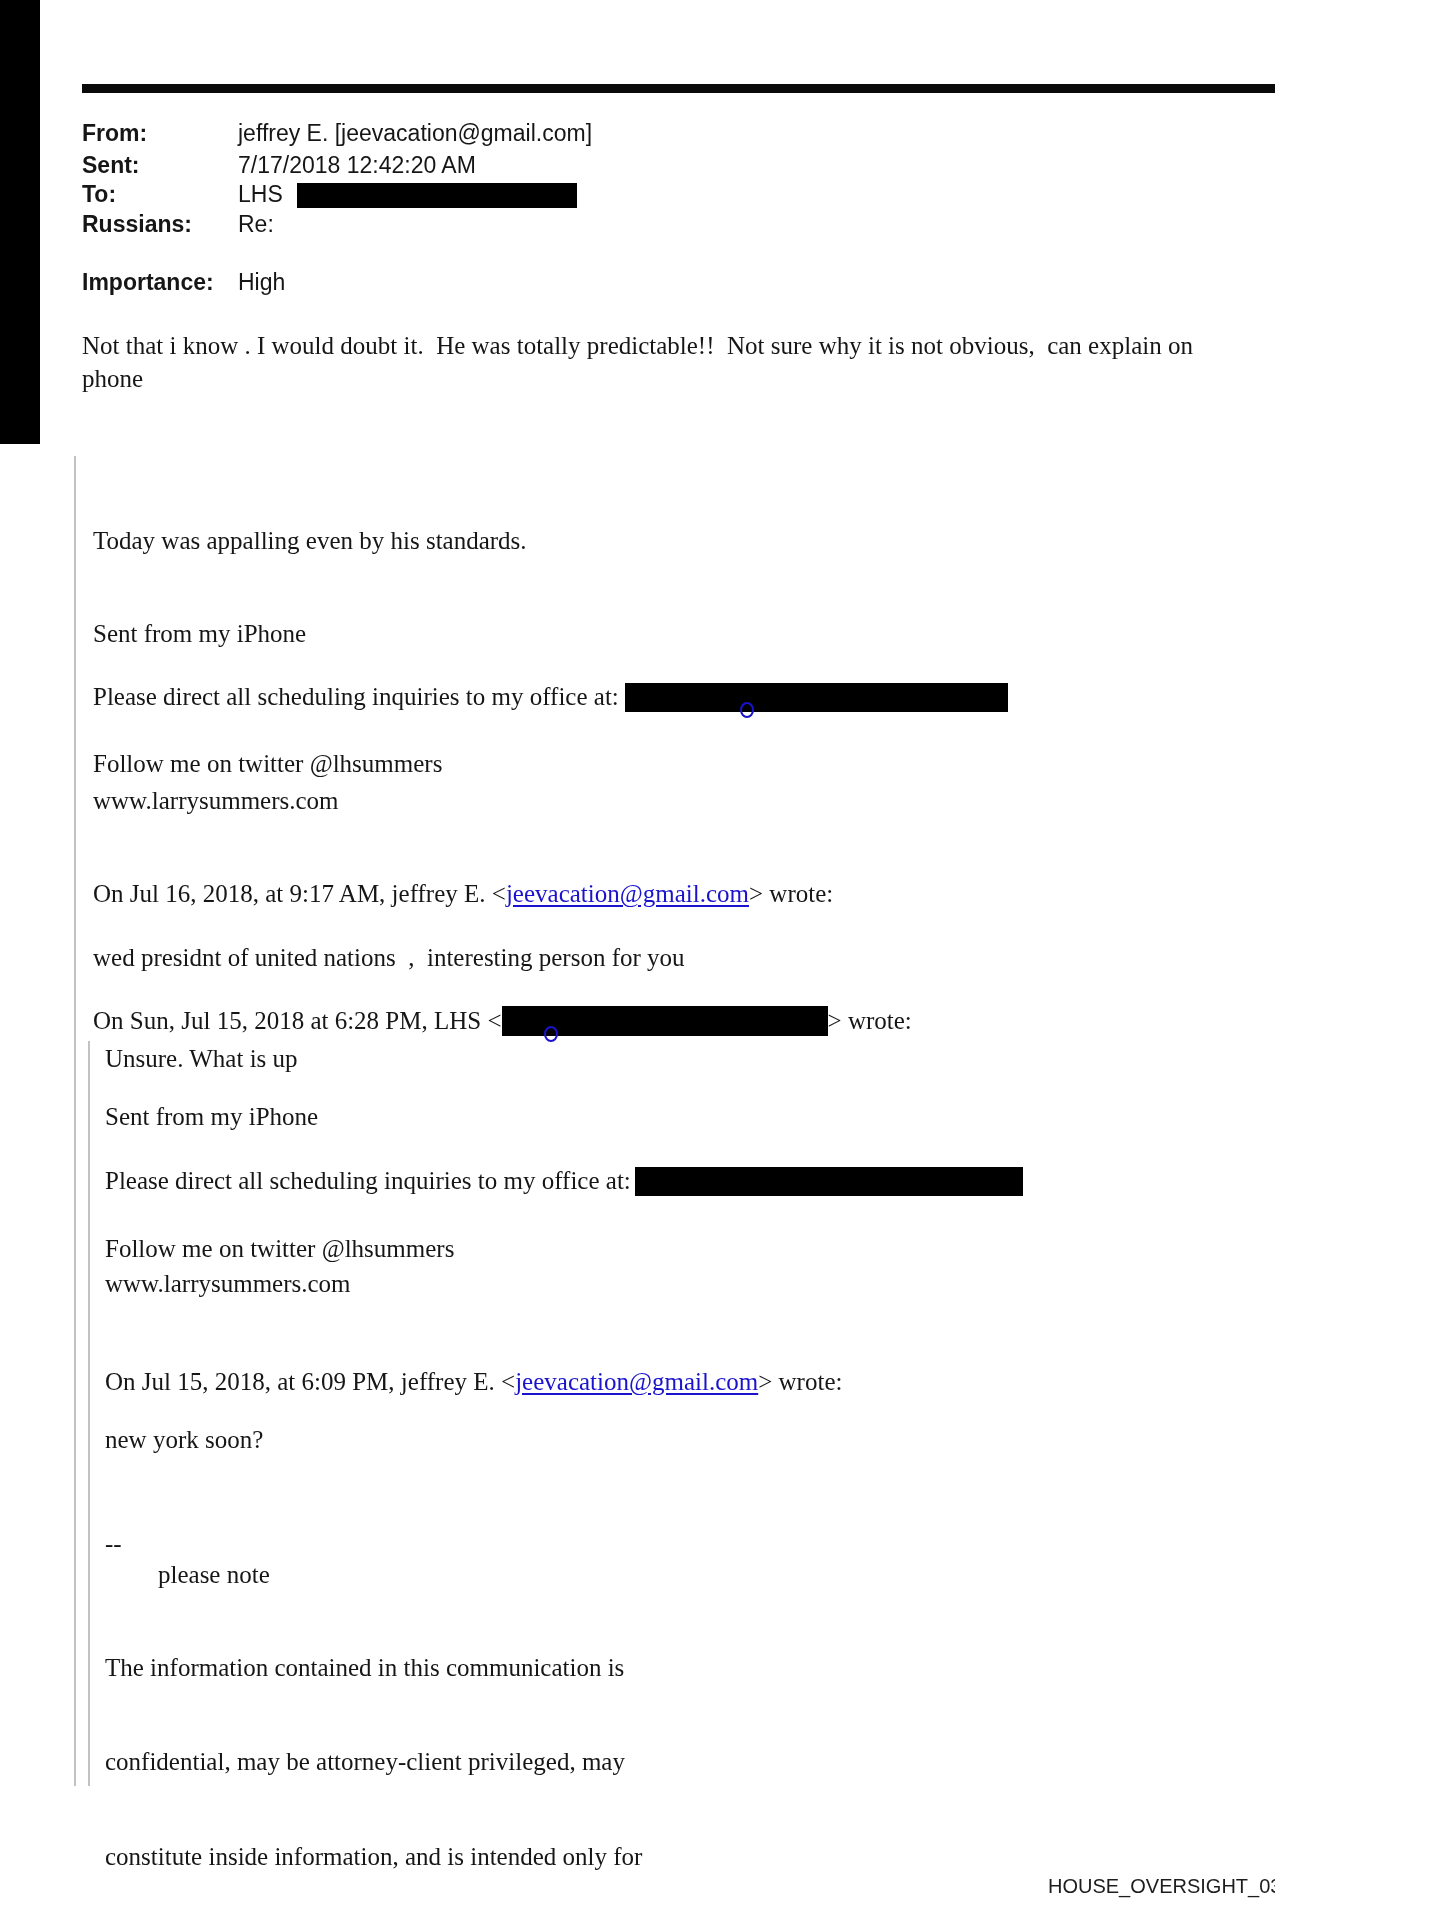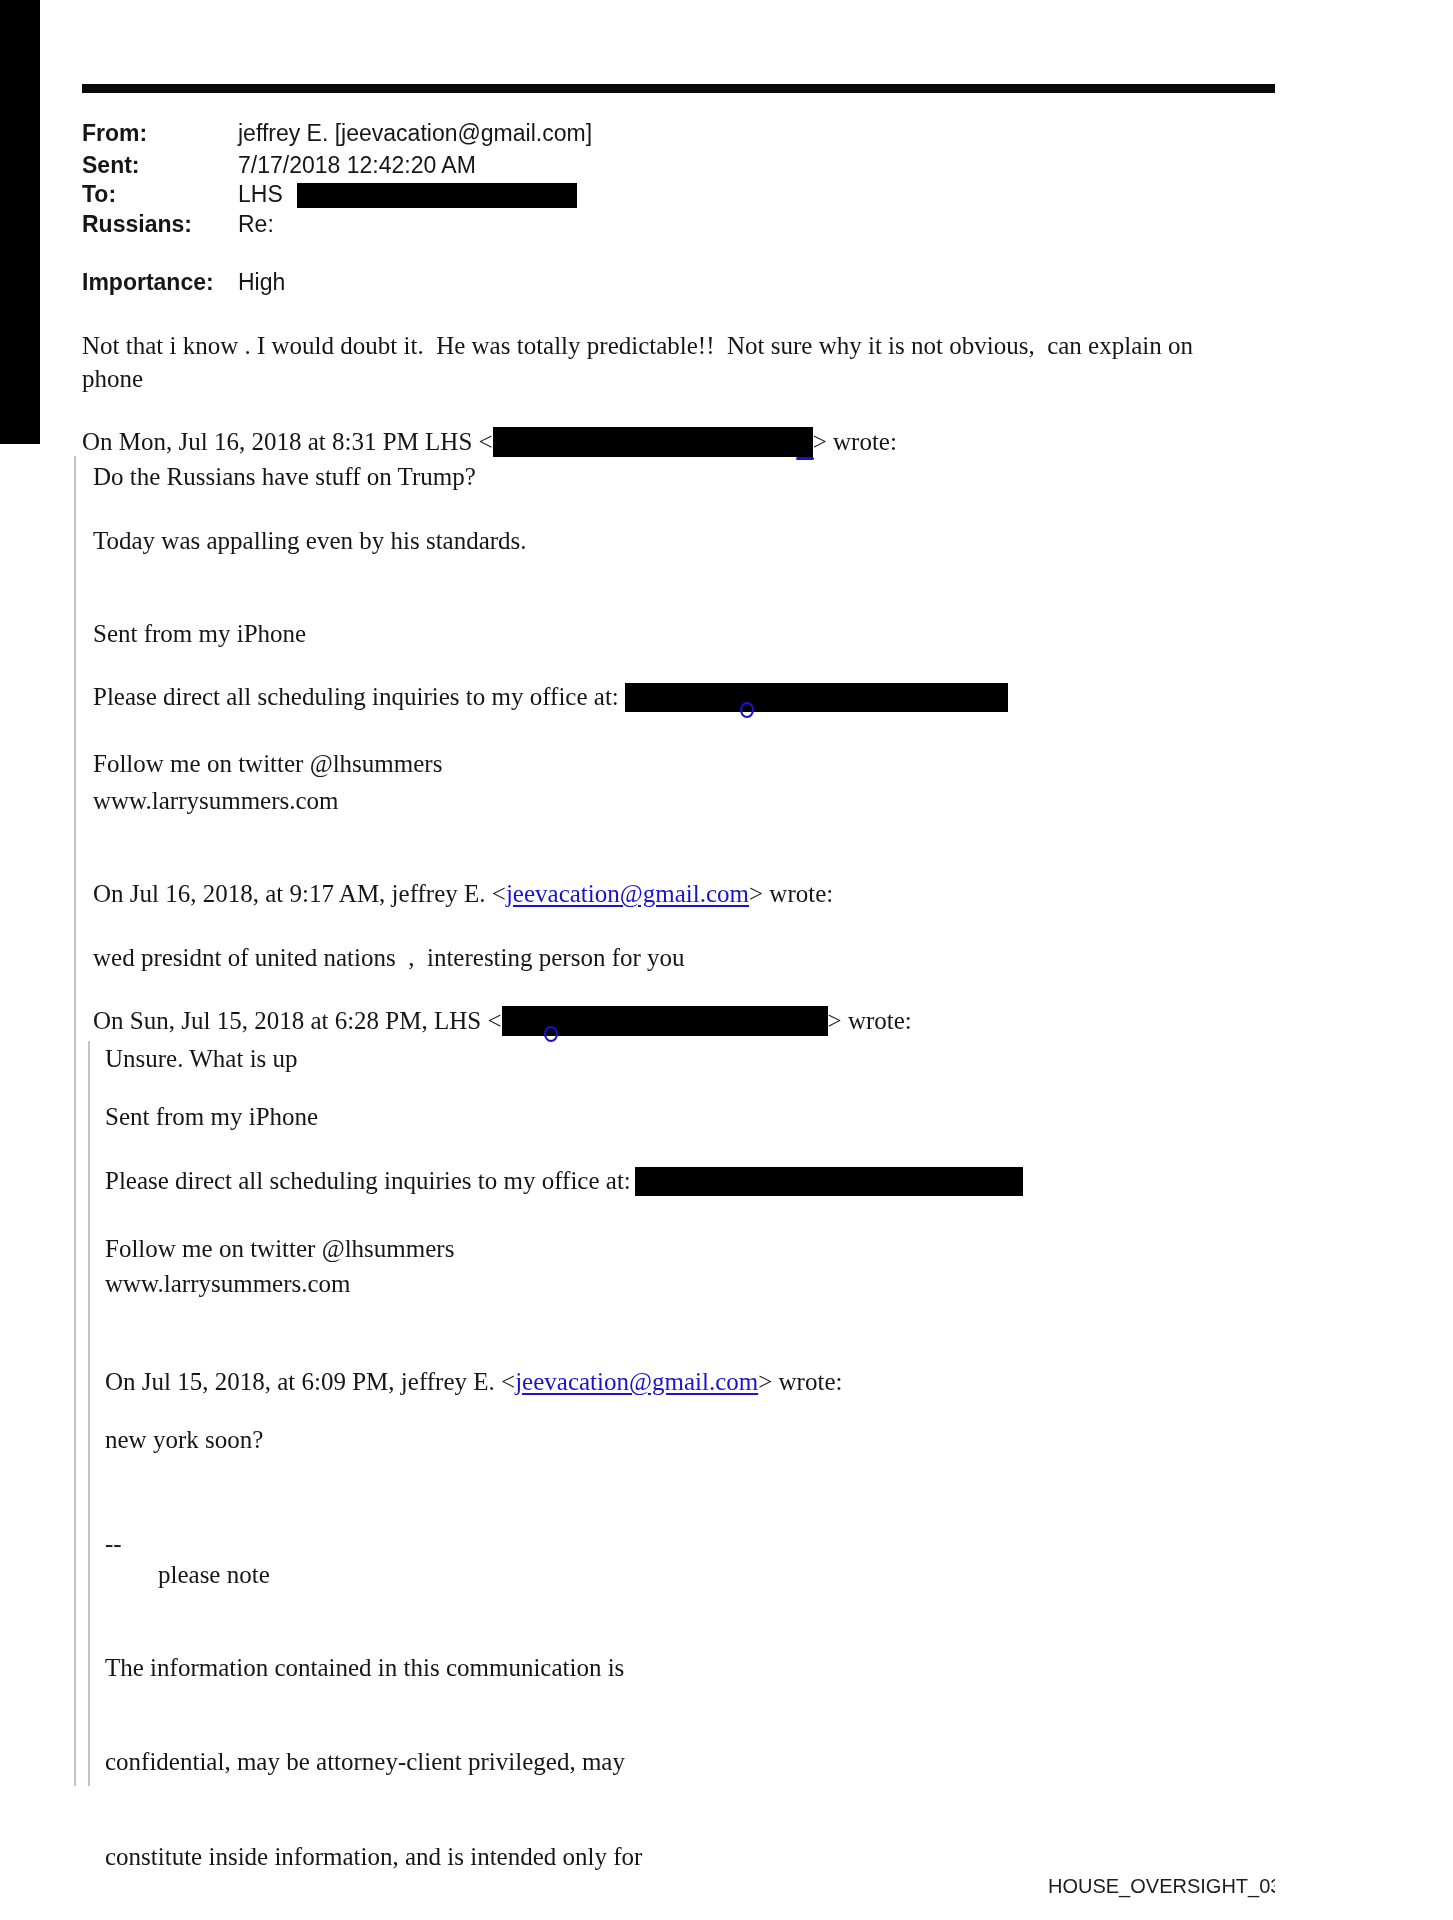--- a/index.html
+++ b/index.html
@@ -48,25 +48,23 @@
 
   <div class="abs hdr b" style="left:82px;top:211px">Russians:</div>
   <div class="abs hdr" style="left:238px;top:211px">Re:</div>
 
   <div class="abs hdr b" style="left:82px;top:269px">Importance:</div>
   <div class="abs hdr" style="left:238px;top:269px">High</div>
 
   <div class="abs serif" style="left:82px;top:330px">Not that i know . I would doubt it.  He was totally predictable!!  Not sure why it is not obvious,  can explain on</div>
   <div class="abs serif" style="left:82px;top:363px">phone</div>
 
-  <div class="abs serif" style="left:82px;top:426px"><span>On Mon, Jul 16, 2018 at 8:31 PM LHS &lt;</span><span class="redact mid" style="width:320px;height:30px"><i class="tail-line"></i></span><span>&gt; wrote:</span></div>
 
   <div class="abs qline" style="left:74px;top:456px;height:1330px"></div>
 
-  <div class="abs serif" style="left:93px;top:461px">Do the Russians have stuff on Trump?</div>
   <div class="abs serif" style="left:93px;top:525px">Today was appalling even by his standards.</div>
   <div class="abs serif" style="left:93px;top:618px">Sent from my iPhone</div>
   <div class="abs serif" style="left:93px;top:681px"><span>Please direct all scheduling inquiries to my office at: </span><span class="redact mid" style="width:383px;height:29px"><i class="tail-loop p30"></i></span></div>
   <div class="abs serif" style="left:93px;top:748px">Follow me on twitter @lhsummers</div>
   <div class="abs serif" style="left:93px;top:785px">www.larrysummers.com</div>
 
   <div class="abs serif" style="left:93px;top:878px"><span>On Jul 16, 2018, at 9:17 AM, jeffrey E. &lt;</span><a class="link" href="#">jeevacation@gmail.com</a><span>&gt; wrote:</span></div>
   <div class="abs serif" style="left:93px;top:942px">wed presidnt of united nations  ,  interesting person for you</div>
 
   <div class="abs serif" style="left:93px;top:1005px"><span>On Sun, Jul 15, 2018 at 6:28 PM, LHS &lt;</span><span class="redact mid" style="width:326px;height:30px"><i class="tail-loop p13"></i></span><span>&gt; wrote:</span></div>

